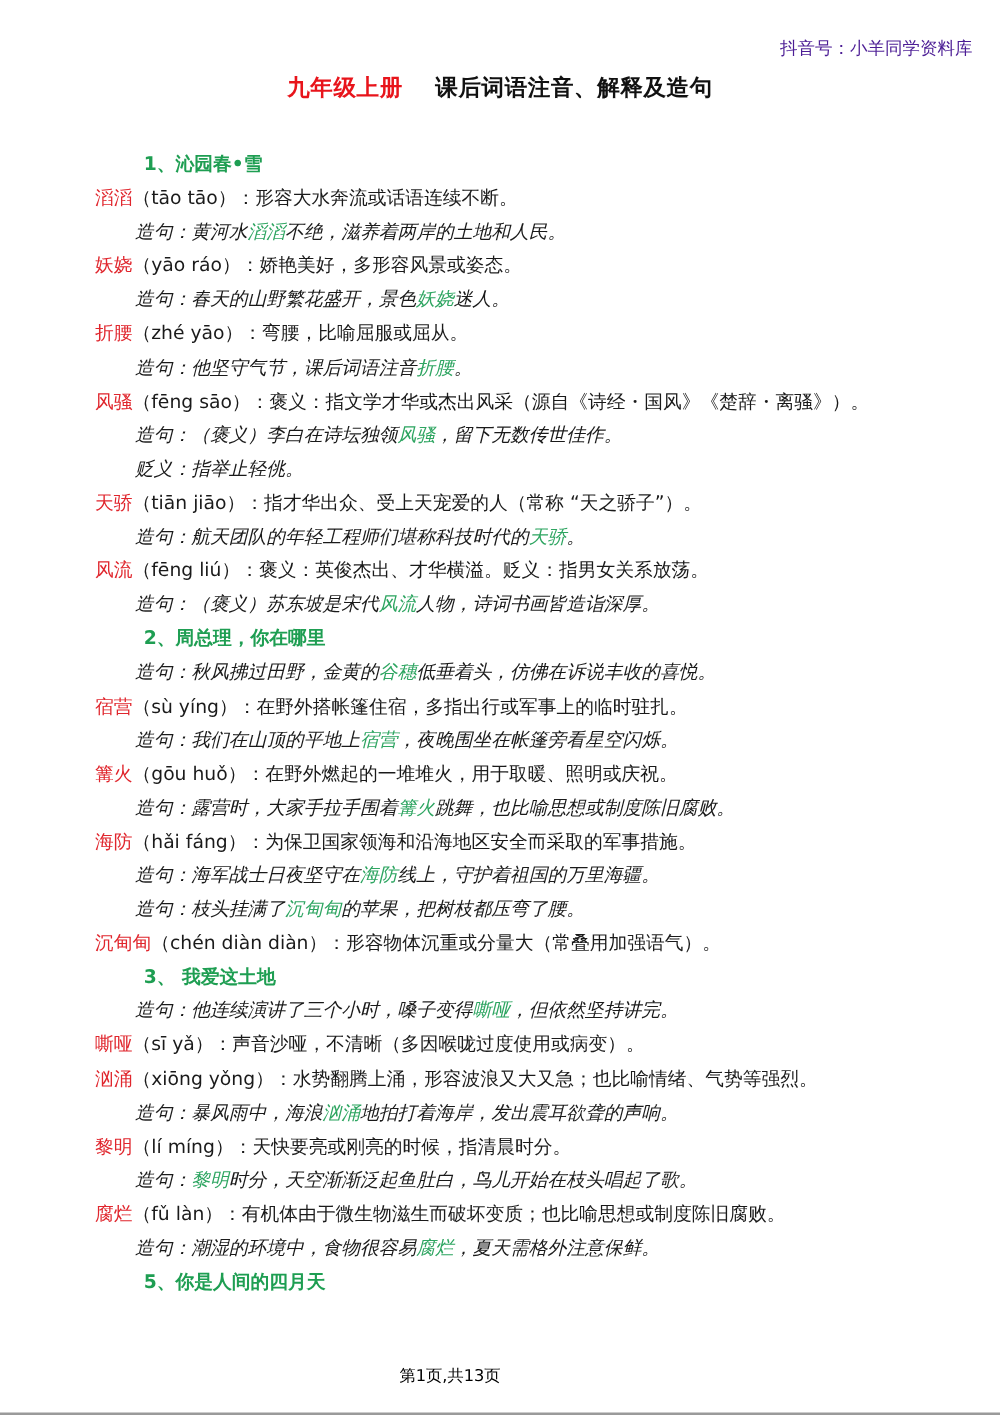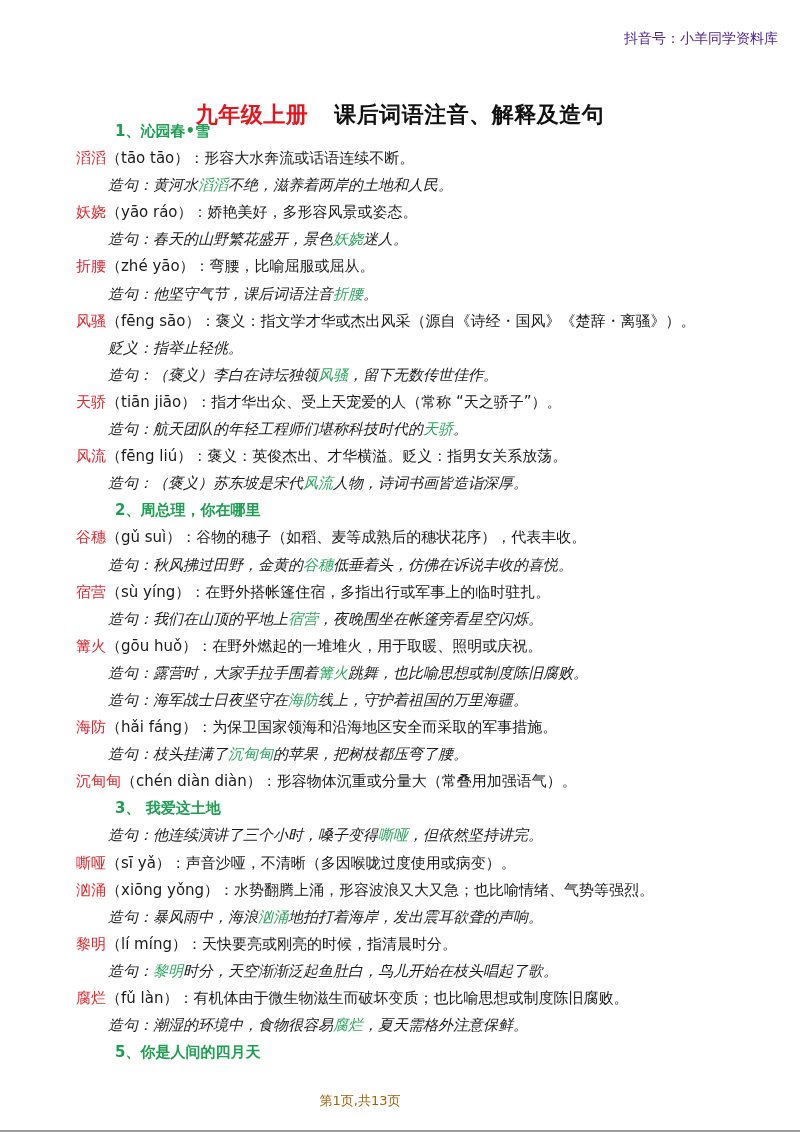--- a/index.html
+++ b/index.html
@@ -1,64 +1,63 @@
 <!DOCTYPE html>
 <html><head>
 <meta charset="utf-8">
 <style>
   html, body { margin:0; padding:0; background:#ffffff; }
   body { width:800px; height:1132px; position:relative; overflow:hidden;
          font-family:"DejaVu Sans", "Liberation Sans", sans-serif; color:#1a1a1a; }
   .watermark { position:absolute; top:30px; right:22px; font-size:14px; color:#4c1d95; }
   .title { position:absolute; top:58px; left:0; width:800px; text-align:center;
-           font-size:22px; font-weight:bold; letter-spacing:0.5px;margin-top:42px; }
+           font-size:18px; font-weight:bold; letter-spacing:0.5px; }
   .title .red { color:#e8141b; margin-right:26px; }
   .title .black { color:#111; }
   .content { position:absolute; top:118px; left:76px; right:20px; }
   .line { height:27.1px; line-height:27.1px; font-size:15px; white-space:nowrap; }
   .section { color:#1e9e52; font-weight:bold; font-size:15px;margin-left:39px; }
   .word { color:#e0262d; }
   .indent { padding-left:32px;font-style:italic; }
   .hl { color:#2ea561; }
-  .footer { position:absolute; top:1092px; width:720px; text-align:center; font-size:13px; color:#a16207; }
+  .footer { position:absolute; top:1092px; width:720px; text-align:center; font-size:13px; color:#000000; }
   .bottom-bar { position:absolute; bottom:0; left:0; width:800px; height:2px; background:#9a9a9a; }
 </style>
 </head>
 <body>
 
 <div class="watermark">抖音号：小羊同学资料库</div>
 
 <div class="title">
   <span class="red">九年级上册</span><span class="black">课后词语注音、解释及造句</span>
 </div>
 
 <div class="content" id="content">
     <div class="line section">1、沁园春•雪</div>
     <div class="line"><span class="word">滔滔</span><span>（tāo tāo）：形容大水奔流或话语连续不断。</span></div>
     <div class="line indent"><span>造句：黄河水</span><span class="hl">滔滔</span><span>不绝，滋养着两岸的土地和人民。</span></div>
     <div class="line"><span class="word">妖娆</span><span>（yāo ráo）：娇艳美好，多形容风景或姿态。</span></div>
     <div class="line indent"><span>造句：春天的山野繁花盛开，景色</span><span class="hl">妖娆</span><span>迷人。</span></div>
     <div class="line"><span class="word">折腰</span><span>（zhé yāo）：弯腰，比喻屈服或屈从。</span></div>
     <div class="line indent"><span>造句：他坚守气节，课后词语注音</span><span class="hl">折腰</span><span>。</span></div>
     <div class="line"><span class="word">风骚</span><span>（fēng sāo）：褒义：指文学才华或杰出风采（源自《诗经・国风》《楚辞・离骚》）。</span></div>
+    <div class="line indent"><span>造句：（褒义）李白在诗坛独领</span><span class="hl">风骚</span><span>，留下无数传世佳作。</span></div>
     <div class="line indent"><span>贬义：指举止轻佻。</span><span class="hl"></span><span></span></div>
-    <div class="line indent"><span>造句：（褒义）李白在诗坛独领</span><span class="hl">风骚</span><span>，留下无数传世佳作。</span></div>
     <div class="line"><span class="word">天骄</span><span>（tiān jiāo）：指才华出众、受上天宠爱的人（常称 “天之骄子”）。</span></div>
     <div class="line indent"><span>造句：航天团队的年轻工程师们堪称科技时代的</span><span class="hl">天骄</span><span>。</span></div>
     <div class="line"><span class="word">风流</span><span>（fēng liú）：褒义：英俊杰出、才华横溢。贬义：指男女关系放荡。</span></div>
     <div class="line indent"><span>造句：（褒义）苏东坡是宋代</span><span class="hl">风流</span><span>人物，诗词书画皆造诣深厚。</span></div>
     <div class="line section">2、周总理，你在哪里</div>
-    <div class="line"><span class="word">谷穗</span><span>（gǔ suì）：谷物的穗子（如稻、麦等成熟后的穗状花序），代表丰收。</span></div>
     <div class="line indent"><span>造句：秋风拂过田野，金黄的</span><span class="hl">谷穗</span><span>低垂着头，仿佛在诉说丰收的喜悦。</span></div>
     <div class="line"><span class="word">宿营</span><span>（sù yíng）：在野外搭帐篷住宿，多指出行或军事上的临时驻扎。</span></div>
     <div class="line indent"><span>造句：我们在山顶的平地上</span><span class="hl">宿营</span><span>，夜晚围坐在帐篷旁看星空闪烁。</span></div>
     <div class="line"><span class="word">篝火</span><span>（gōu huǒ）：在野外燃起的一堆堆火，用于取暖、照明或庆祝。</span></div>
     <div class="line indent"><span>造句：露营时，大家手拉手围着</span><span class="hl">篝火</span><span>跳舞，也比喻思想或制度陈旧腐败。</span></div>
+    <div class="line"><span class="word">海防</span><span>（hǎi fáng）：为保卫国家领海和沿海地区安全而采取的军事措施。</span></div>
     <div class="line indent"><span>造句：海军战士日夜坚守在</span><span class="hl">海防</span><span>线上，守护着祖国的万里海疆。</span></div>
-    <div class="line"><span class="word">海防</span><span>（hǎi fáng）：为保卫国家领海和沿海地区安全而采取的军事措施。</span></div>
     <div class="line indent"><span>造句：枝头挂满了</span><span class="hl">沉甸甸</span><span>的苹果，把树枝都压弯了腰。</span></div>
     <div class="line"><span class="word">沉甸甸</span><span>（chén diàn diàn）：形容物体沉重或分量大（常叠用加强语气）。</span></div>
     <div class="line section">3、 我爱这土地</div>
     <div class="line indent"><span>造句：他连续演讲了三个小时，嗓子变得</span><span class="hl">嘶哑</span><span>，但依然坚持讲完。</span></div>
     <div class="line"><span class="word">嘶哑</span><span>（sī yǎ）：声音沙哑，不清晰（多因喉咙过度使用或病变）。</span></div>
     <div class="line"><span class="word">汹涌</span><span>（xiōng yǒng）：水势翻腾上涌，形容波浪又大又急；也比喻情绪、气势等强烈。</span></div>
     <div class="line indent"><span>造句：暴风雨中，海浪</span><span class="hl">汹涌</span><span>地拍打着海岸，发出震耳欲聋的声响。</span></div>
     <div class="line"><span class="word">黎明</span><span>（lí míng）：天快要亮或刚亮的时候，指清晨时分。</span></div>
     <div class="line indent"><span>造句：</span><span class="hl">黎明</span><span>时分，天空渐渐泛起鱼肚白，鸟儿开始在枝头唱起了歌。</span></div>
     <div class="line"><span class="word">腐烂</span><span>（fǔ làn）：有机体由于微生物滋生而破坏变质；也比喻思想或制度陈旧腐败。</span></div>

